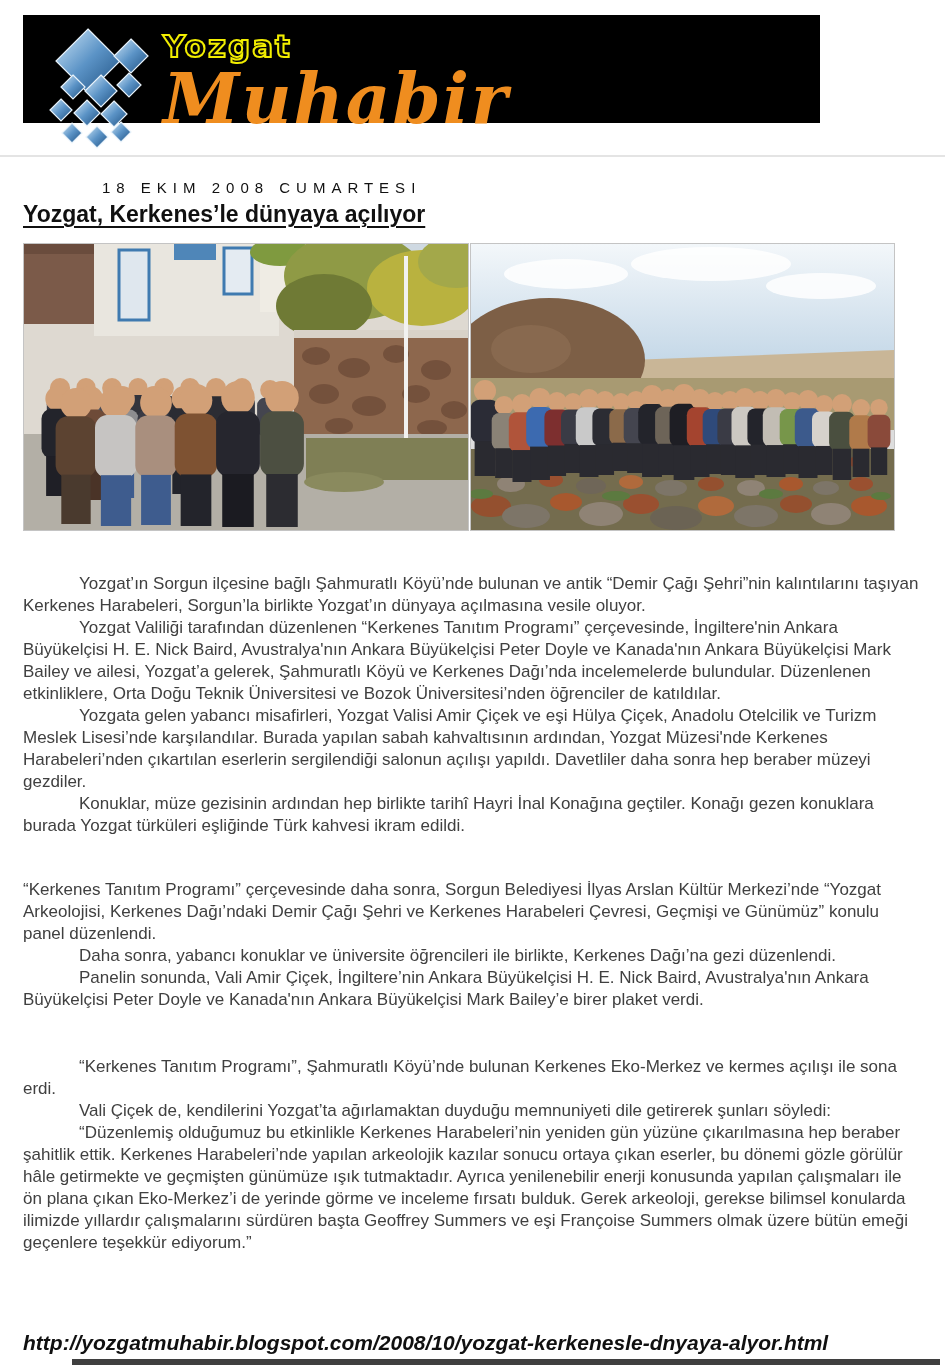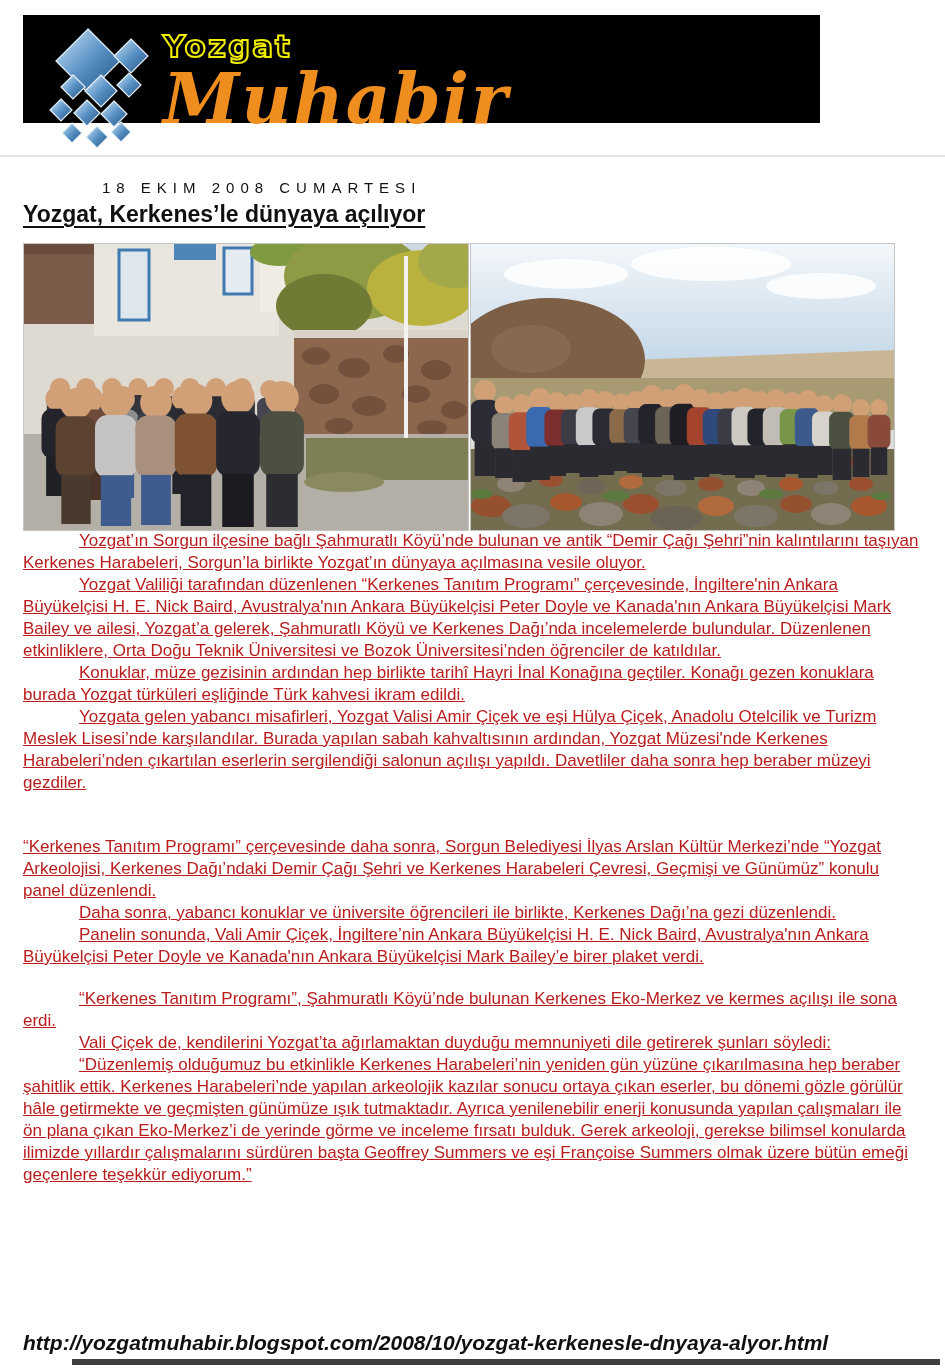--- a/index.html
+++ b/index.html
@@ -21,24 +21,24 @@
   .headline{position:absolute;left:23px;top:201px;margin:0;font-size:23px;font-weight:bold;color:#101010;
             text-decoration:underline;text-decoration-thickness:2px;text-underline-offset:4px;}
 
   
   .photo{position:absolute;top:243px;border:1px solid #c4c4c4;background:#ddd;}
   .photo-left{left:23px;}
   .photo-right{left:470px;}
   .photo svg{display:block;}
 
   
-  .article{position:absolute;left:23px;top:530px;width:899px;font-size:17px;line-height:22px;color:#b91c1c;text-decoration:underline;}
+  .article{position:absolute;left:23px;top:573px;width:899px;font-size:17px;line-height:22px;color:#404040;}
   .article p{margin:0;text-indent:56px;}
   .article p.noindent{text-indent:0;margin-top:42px;}
-  .article p.gap{margin-top:20px;}
+  .article p.gap{margin-top:45px;}
 
   
   .footer-url{position:absolute;left:23px;top:1331px;font-size:21px;font-weight:bold;font-style:italic;color:#101010;}
   .bottom-rule{position:absolute;left:72px;top:1359px;width:868px;height:6px;background:#3f3f3f;}
 </style>
 </head>
 <body>
 
 <div class="page">
 
@@ -308,22 +308,22 @@
           <circle cx="408" cy="163.74" r="8.74" fill="#d2a077"></circle>
           <rect x="396.6" y="170.732" width="22.8" height="34.2" rx="6.84" fill="#8a4a3a"></rect>
           <rect x="399.792" y="203.412" width="16.416" height="27.587999999999994" fill="#2a2a30"></rect>
         </g>
     </svg>
   </div>
 
   <div class="article">
       <p>Yozgat’ın Sorgun ilçesine bağlı Şahmuratlı Köyü’nde bulunan ve antik “Demir Çağı Şehri”nin kalıntılarını taşıyan Kerkenes Harabeleri, Sorgun’la birlikte Yozgat’ın dünyaya açılmasına vesile oluyor.</p>
       <p>Yozgat Valiliği tarafından düzenlenen “Kerkenes Tanıtım Programı” çerçevesinde, İngiltere'nin Ankara Büyükelçisi H. E. Nick Baird, Avustralya'nın Ankara Büyükelçisi Peter Doyle ve Kanada'nın Ankara Büyükelçisi Mark Bailey ve ailesi, Yozgat’a gelerek, Şahmuratlı Köyü ve Kerkenes Dağı’nda incelemelerde bulundular. Düzenlenen etkinliklere, Orta Doğu Teknik Üniversitesi ve Bozok Üniversitesi’nden öğrenciler de katıldılar.</p>
+      <p>Yozgata gelen yabancı misafirleri, Yozgat Valisi Amir Çiçek ve eşi Hülya Çiçek, Anadolu Otelcilik ve Turizm Meslek Lisesi’nde karşılandılar. Burada yapılan sabah kahvaltısının ardından, Yozgat Müzesi'nde Kerkenes Harabeleri’nden çıkartılan eserlerin sergilendiği salonun açılışı yapıldı. Davetliler daha sonra hep beraber müzeyi gezdiler.</p>
       <p>Konuklar, müze gezisinin ardından hep birlikte tarihî Hayri İnal Konağına geçtiler. Konağı gezen konuklara burada Yozgat türküleri eşliğinde Türk kahvesi ikram edildi.</p>
-      <p>Yozgata gelen yabancı misafirleri, Yozgat Valisi Amir Çiçek ve eşi Hülya Çiçek, Anadolu Otelcilik ve Turizm Meslek Lisesi’nde karşılandılar. Burada yapılan sabah kahvaltısının ardından, Yozgat Müzesi'nde Kerkenes Harabeleri’nden çıkartılan eserlerin sergilendiği salonun açılışı yapıldı. Davetliler daha sonra hep beraber müzeyi gezdiler.</p>
       <p class="noindent">“Kerkenes Tanıtım Programı” çerçevesinde daha sonra, Sorgun Belediyesi İlyas Arslan Kültür Merkezi’nde “Yozgat Arkeolojisi, Kerkenes Dağı’ndaki Demir Çağı Şehri ve Kerkenes Harabeleri Çevresi, Geçmişi ve Günümüz” konulu panel düzenlendi.</p>
       <p>Daha sonra, yabancı konuklar ve üniversite öğrencileri ile birlikte, Kerkenes Dağı’na gezi düzenlendi.</p>
       <p>Panelin sonunda, Vali Amir Çiçek, İngiltere’nin Ankara Büyükelçisi H. E. Nick Baird, Avustralya'nın Ankara Büyükelçisi Peter Doyle ve Kanada'nın Ankara Büyükelçisi Mark Bailey’e birer plaket verdi.</p>
       <p class="gap">“Kerkenes Tanıtım Programı”, Şahmuratlı Köyü’nde bulunan Kerkenes Eko-Merkez ve kermes açılışı ile sona erdi.</p>
       <p>Vali Çiçek de, kendilerini Yozgat’ta ağırlamaktan duyduğu memnuniyeti dile getirerek şunları söyledi:</p>
       <p>“Düzenlemiş olduğumuz bu etkinlikle Kerkenes Harabeleri’nin yeniden gün yüzüne çıkarılmasına hep beraber şahitlik ettik. Kerkenes Harabeleri’nde yapılan arkeolojik kazılar sonucu ortaya çıkan eserler, bu dönemi gözle görülür hâle getirmekte ve geçmişten günümüze ışık tutmaktadır. Ayrıca yenilenebilir enerji konusunda yapılan çalışmaları ile ön plana çıkan Eko-Merkez’i de yerinde görme ve inceleme fırsatı bulduk. Gerek arkeoloji, gerekse bilimsel konularda ilimizde yıllardır çalışmalarını sürdüren başta Geoffrey Summers ve eşi Françoise Summers olmak üzere bütün emeği geçenlere teşekkür ediyorum.”</p>
     </div>
 
   <div class="footer-url">http://yozgatmuhabir.blogspot.com/2008/10/yozgat-kerkenesle-dnyaya-alyor.html</div>
   <div class="bottom-rule"></div>

